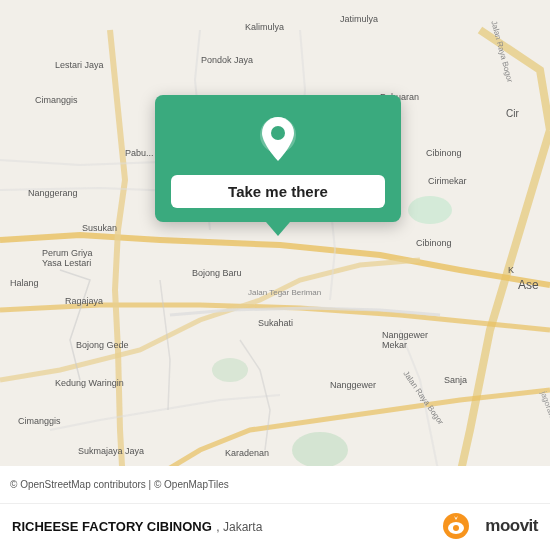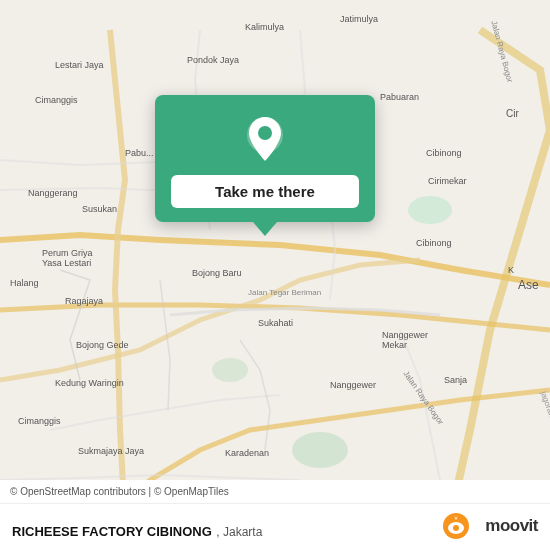--- a/index.html
+++ b/index.html
@@ -30,21 +30,21 @@
       position: absolute;
       top: 0; left: 0;
       width: 100%; height: 100%;
     }
 
     
     #popup-card {
       position: absolute;
       top: 95px;
       left: 155px;
-      width: 220px;
+      width: 246px;
       background: #3aaa7e;
       border-radius: 8px;
       display: flex;
       flex-direction: column;
       align-items: center;
       padding: 18px 16px 14px;
       box-shadow: 0 4px 16px rgba(0,0,0,0.25);
       z-index: 10;
     }
 
@@ -83,29 +83,29 @@
     
     #bottom-bar {
       position: absolute;
       bottom: 0; left: 0;
       width: 100%;
       background: white;
       z-index: 20;
     }
 
     #attribution {
-      padding: 6px 10px;
+      padding: 13px 10px;
       font-size: 10px;
       color: #555;
       border-bottom: 1px solid #eee;
     }
 
     #location-row {
       display: flex;
-      align-items: flex-end;
+      align-items: center;
       justify-content: space-between;
       padding: 8px 12px 10px;
     }
 
     #location-text {
       font-size: 13px;
       font-weight: 600;
       color: #111;
     }
 
@@ -187,28 +187,28 @@
     <path d="M320,120 L330,170 L335,220 L330,270" stroke="#ddd" stroke-width="2" fill="none" opacity="0.5"></path>
 
     <path d="M60,240 L90,250 L80,280 L70,310 L80,350" stroke="#ccc" stroke-width="1.5" fill="none" opacity="0.6"></path>
     <path d="M160,250 L165,290 L170,330 L168,380" stroke="#ccc" stroke-width="1.5" fill="none" opacity="0.5"></path>
     <path d="M240,310 L260,340 L270,380 L265,420" stroke="#ccc" stroke-width="1.5" fill="none" opacity="0.5"></path>
   </svg>
 
   <div class="map-label" style="left:245px;top:22px">Kalimulya</div>
   <div class="map-label" style="left:340px;top:14px">Jatimulya</div>
   <div class="map-label" style="left:55px;top:60px">Lestari Jaya</div>
-  <div class="map-label" style="left:187px;top:55px">Pondok Jaya</div>
+  <div class="map-label" style="left:201px;top:55px">Pondok Jaya</div>
   <div class="map-label" style="left:35px;top:95px">Cimanggis</div>
   <div class="map-label" style="left:380px;top:92px">Pabuaran</div>
   <div class="map-label" style="left:125px;top:148px">Pabu...</div>
   <div class="map-label" style="left:426px;top:148px">Cibinong</div>
   <div class="map-label" style="left:28px;top:188px">Nanggerang</div>
   <div class="map-label" style="left:428px;top:176px">Cirimekar</div>
-  <div class="map-label" style="left:82px;top:204px">Susukan</div>
+  <div class="map-label" style="left:82px;top:223px">Susukan</div>
   <div class="map-label" style="left:192px;top:268px">Bojong Baru</div>
   <div class="map-label" style="left:416px;top:238px">Cibinong</div>
   <div class="map-label" style="left:42px;top:248px">Perum Griya<br>Yasa Lestari</div>
   <div class="map-label" style="left:10px;top:278px">Halang</div>
   <div class="map-label" style="left:65px;top:296px">Ragajaya</div>
   <div class="map-label" style="left:258px;top:318px">Sukahati</div>
   <div class="map-label" style="left:76px;top:340px">Bojong Gede</div>
   <div class="map-label" style="left:382px;top:330px">Nanggewer<br>Mekar</div>
   <div class="map-label" style="left:55px;top:378px">Kedung Waringin</div>
   <div class="map-label" style="left:330px;top:380px">Nanggewer</div>

